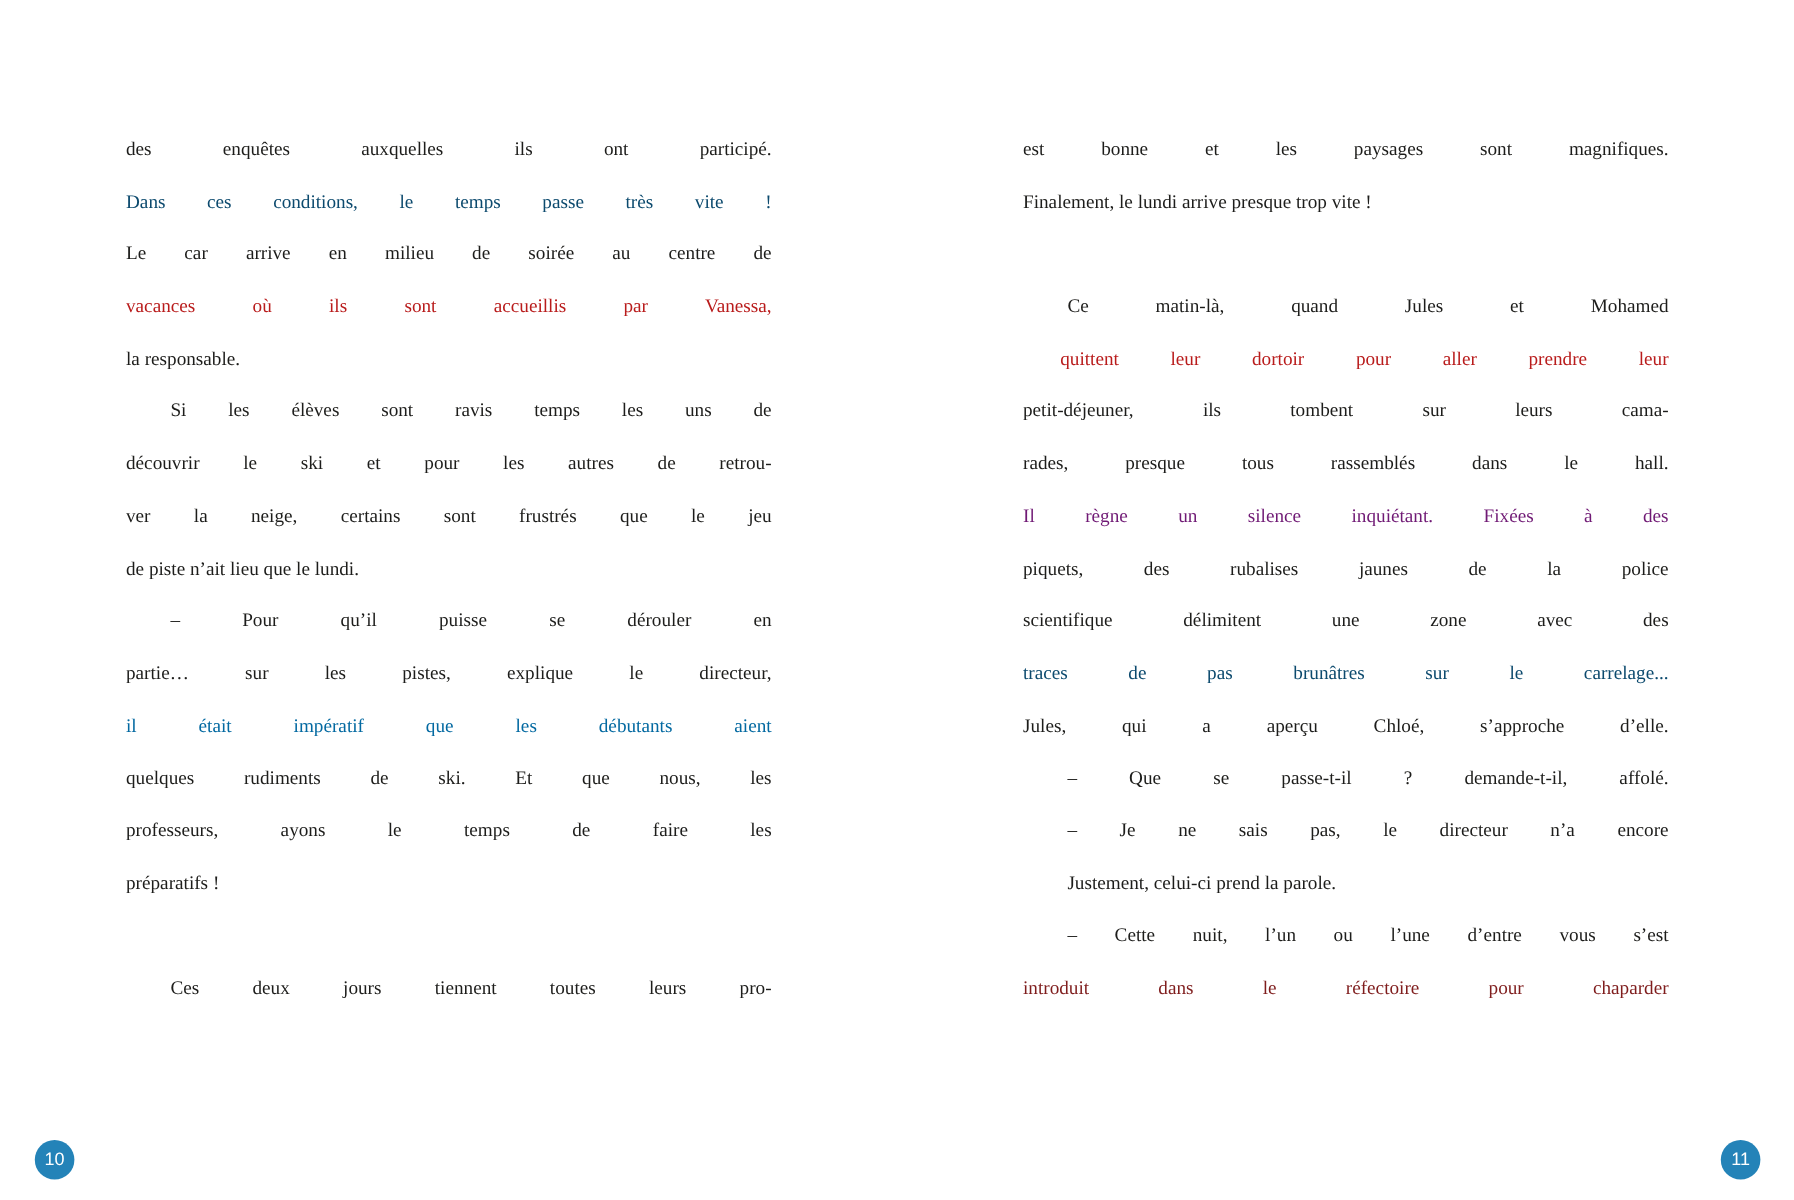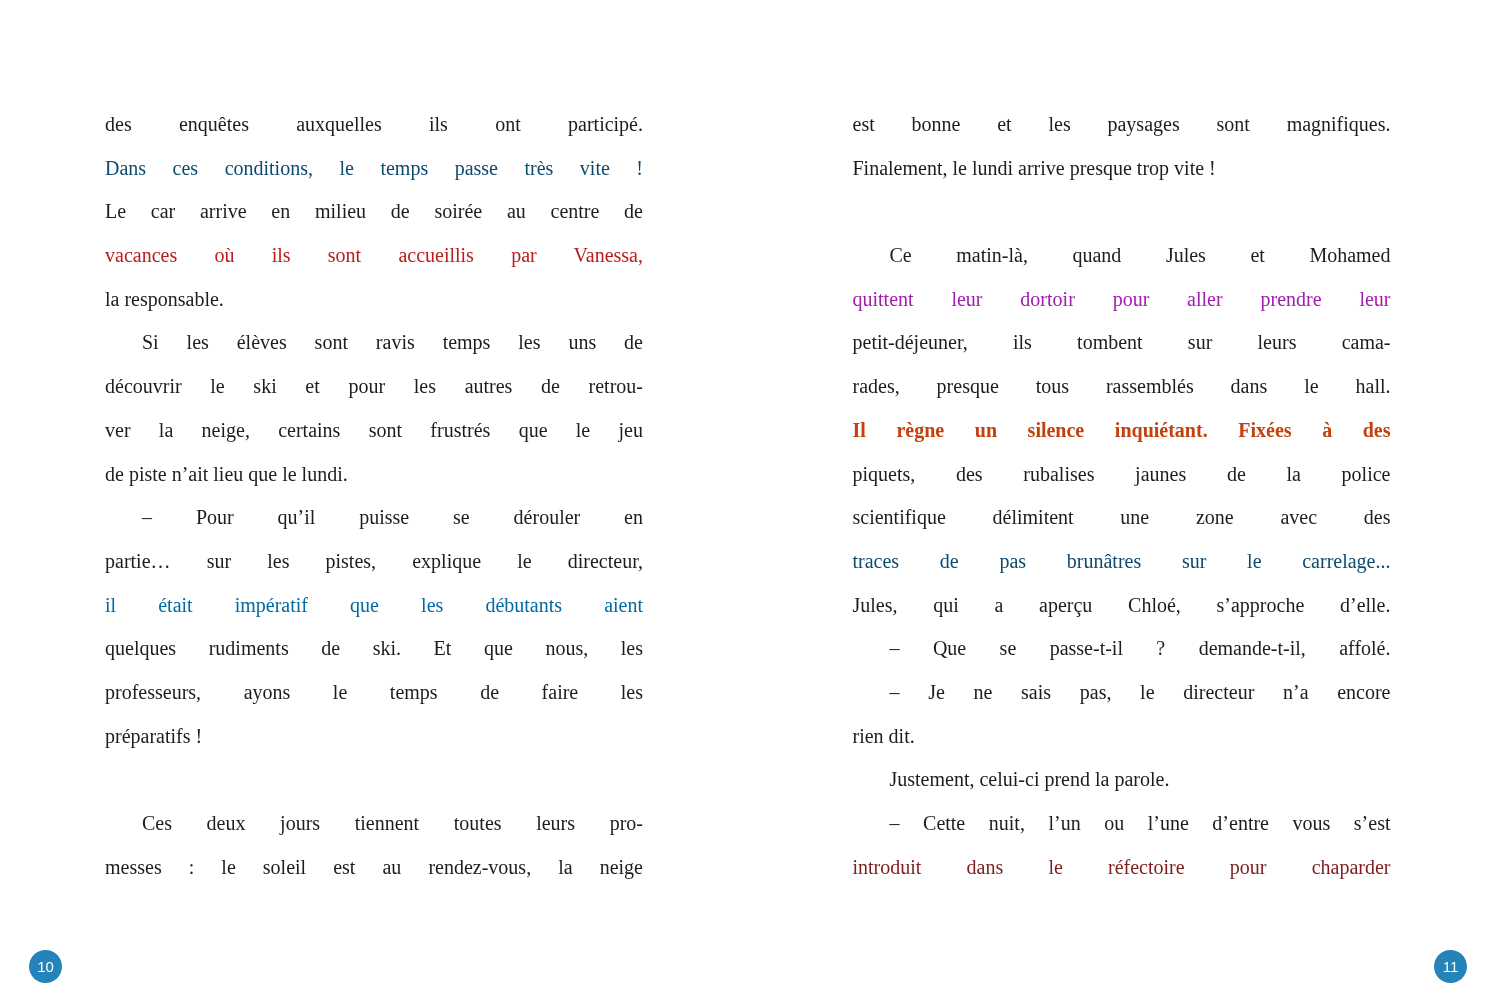--- a/index.html
+++ b/index.html
@@ -23,21 +23,21 @@
     height: 1000px;
   }
   .text-column {
     position: absolute;
     left: 105px;
     top: 103px;
     width: 538px;
   }
   .line {
     font-family: "Liberation Serif", "DejaVu Serif", serif;
-    font-size: 20px;
+    font-size: 16px;
     height: 43.7px;
     line-height: 43.7px;
     color: #1d1d1b;
     text-align: left;
     white-space: normal;
   }
   .line.fill {
     text-align: justify;
     text-align-last: justify;
   }
@@ -80,40 +80,38 @@
         <div class="line fill" style="color: rgb(29, 29, 27);">ver la neige, certains sont frustrés que le jeu</div>
         <div class="line" style="color: rgb(29, 29, 27);">de piste n’ait lieu que le lundi.</div>
         <div class="line fill indent" style="color: rgb(29, 29, 27);">– Pour qu’il puisse se dérouler en</div>
         <div class="line fill" style="color: rgb(29, 29, 27);">partie… sur les pistes, explique le directeur,</div>
         <div class="line fill" style="color: #0369a1;">il était impératif que les débutants aient</div>
         <div class="line fill" style="color: rgb(29, 29, 27);">quelques rudiments de ski. Et que nous, les</div>
         <div class="line fill" style="color: rgb(29, 29, 27); font-family: Liberation Serif, serif;">professeurs, ayons le temps de faire les</div>
         <div class="line" style="color: rgb(29, 29, 27);">préparatifs !</div>
         <div class="line blank" style="color: rgb(29, 29, 27);"></div>
         <div class="line fill indent" style="color: rgb(29, 29, 27);">Ces deux jours tiennent toutes leurs pro-</div>
-        <div class="line fill" style="color: rgb(29, 29, 27);">messes : le soleil est au rendez-vous, la neige</div>
       </div>
     <div class="badge badge-left" style="background: rgb(36, 131, 184); color: rgb(255, 255, 255);">10</div>
   </div>
   <div class="page">
     <div class="text-column" id="right-lines">
         <div class="line fill" style="color: rgb(29, 29, 27);">est bonne et les paysages sont magnifiques.</div>
         <div class="line" style="color: rgb(29, 29, 27);">Finalement, le lundi arrive presque trop vite !</div>
         <div class="line blank" style="color: rgb(29, 29, 27);"></div>
         <div class="line fill indent" style="color: rgb(29, 29, 27);">Ce matin-là, quand Jules et Mohamed</div>
-        <div class="line fill" style="color: #a21caf;">quittent leur dortoir pour aller prendre leur</div>
+        <div class="line fill" style="color: #b91c1c; margin-left: 31px;">quittent leur dortoir pour aller prendre leur</div>
         <div class="line fill" style="color: rgb(29, 29, 27);">petit-déjeuner, ils tombent sur leurs cama-</div>
         <div class="line fill" style="color: rgb(29, 29, 27);">rades, presque tous rassemblés dans le hall.</div>
-        <div class="line fill" style="color: #c2410c; font-weight: bold;">Il règne un silence inquiétant. Fixées à des</div>
+        <div class="line fill" style="color: #701a75;">Il règne un silence inquiétant. Fixées à des</div>
         <div class="line fill" style="color: rgb(29, 29, 27);">piquets, des rubalises jaunes de la police</div>
         <div class="line fill" style="color: rgb(29, 29, 27);">scientifique délimitent une zone avec des</div>
         <div class="line fill" style="color: #0c4a6e;">traces de pas brunâtres sur le carrelage...</div>
         <div class="line fill" style="color: rgb(29, 29, 27);">Jules, qui a aperçu Chloé, s’approche d’elle.</div>
         <div class="line fill indent" style="color: rgb(29, 29, 27);">– Que se passe-t-il ? demande-t-il, affolé.</div>
         <div class="line fill indent" style="color: rgb(29, 29, 27);">– Je ne sais pas, le directeur n’a encore</div>
-        <div class="line" style="color: rgb(29, 29, 27);">rien dit.</div>
         <div class="line indent" style="color: rgb(29, 29, 27);">Justement, celui-ci prend la parole.</div>
         <div class="line fill indent" style="color: rgb(29, 29, 27);">– Cette nuit, l’un ou l’une d’entre vous s’est</div>
         <div class="line fill" style="color: #7f1d1d;">introduit dans le réfectoire pour chaparder</div>
       </div>
     <div class="badge badge-right" style="background: rgb(36, 131, 184); color: rgb(255, 255, 255);">11</div>
   </div>
 </div>
 
 </body></html>

